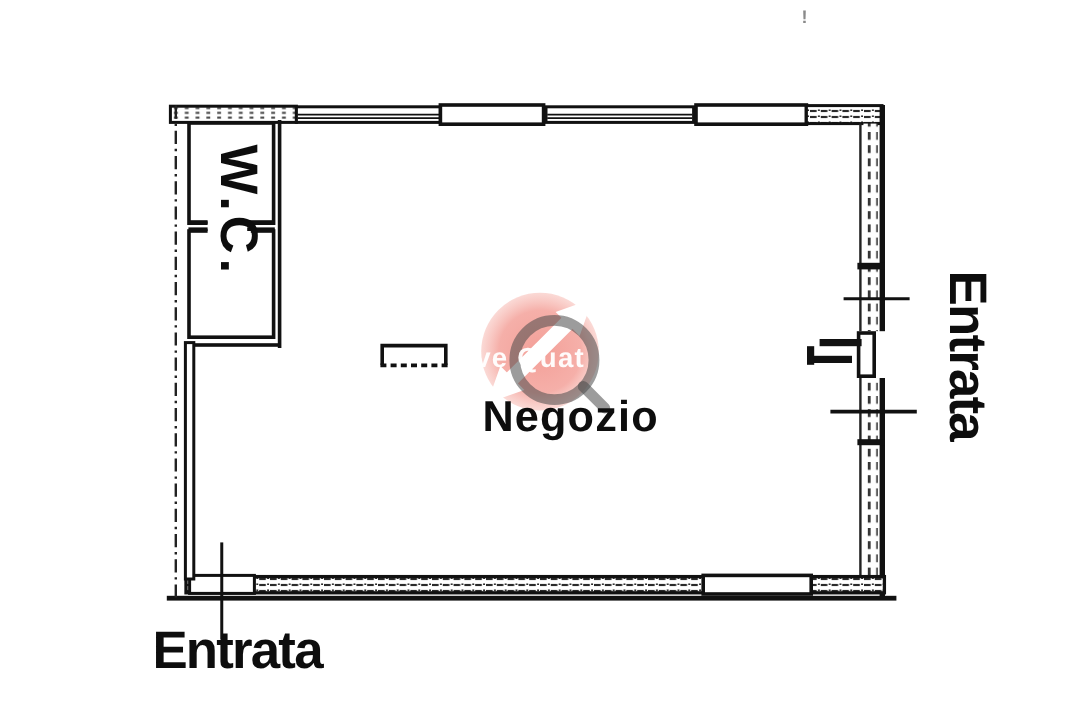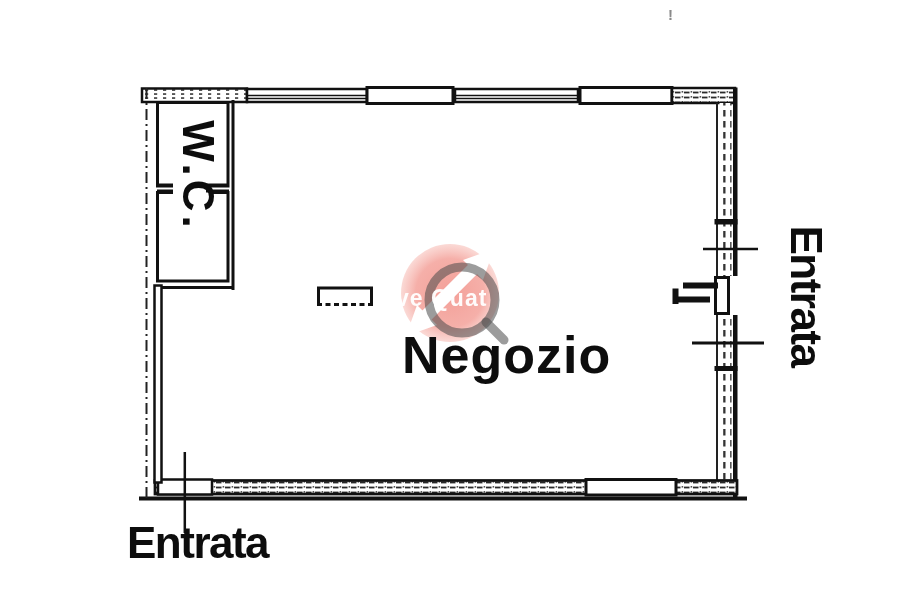--- a/index.html
+++ b/index.html
@@ -5,21 +5,21 @@
   html,body{margin:0;padding:0;background:#ffffff;}
   #stage{
     position:relative;width:900px;height:600px;background:#ffffff;overflow:hidden;
     font-family:"Liberation Sans",sans-serif;
   }
   #plan-svg{position:absolute;left:0;top:0;width:900px;height:600px;}
   .label{
     position:absolute;color:#0d0d0d;font-weight:700;line-height:1;white-space:nowrap;
     font-family:"Liberation Sans",sans-serif;
   }
-  #label-negozio{left:402px;top:329px;font-size:52px;letter-spacing:1px;text-align:center;}
+  #label-negozio{left:402px;top:329px;font-size:36px;letter-spacing:1px;text-align:center;}
   #label-entrata-bottom{left:127px;top:521px;font-size:44px;letter-spacing:-1.5px;}
   #label-entrata-right{
     left:806px;top:296px;font-size:44px;letter-spacing:-1.5px;
     transform:translate(-50%,-50%) rotate(90deg);
   }
   #label-wc{
     left:198px;top:176px;font-size:44px;letter-spacing:4px;
     transform:translate(-50%,-50%) rotate(90deg);
   }
   #stray-mark{

